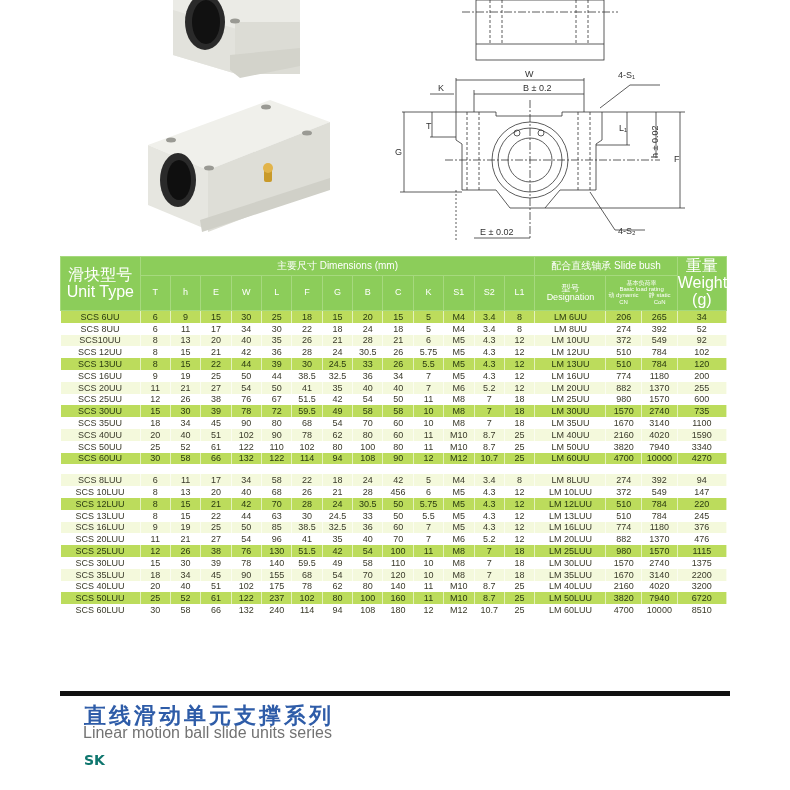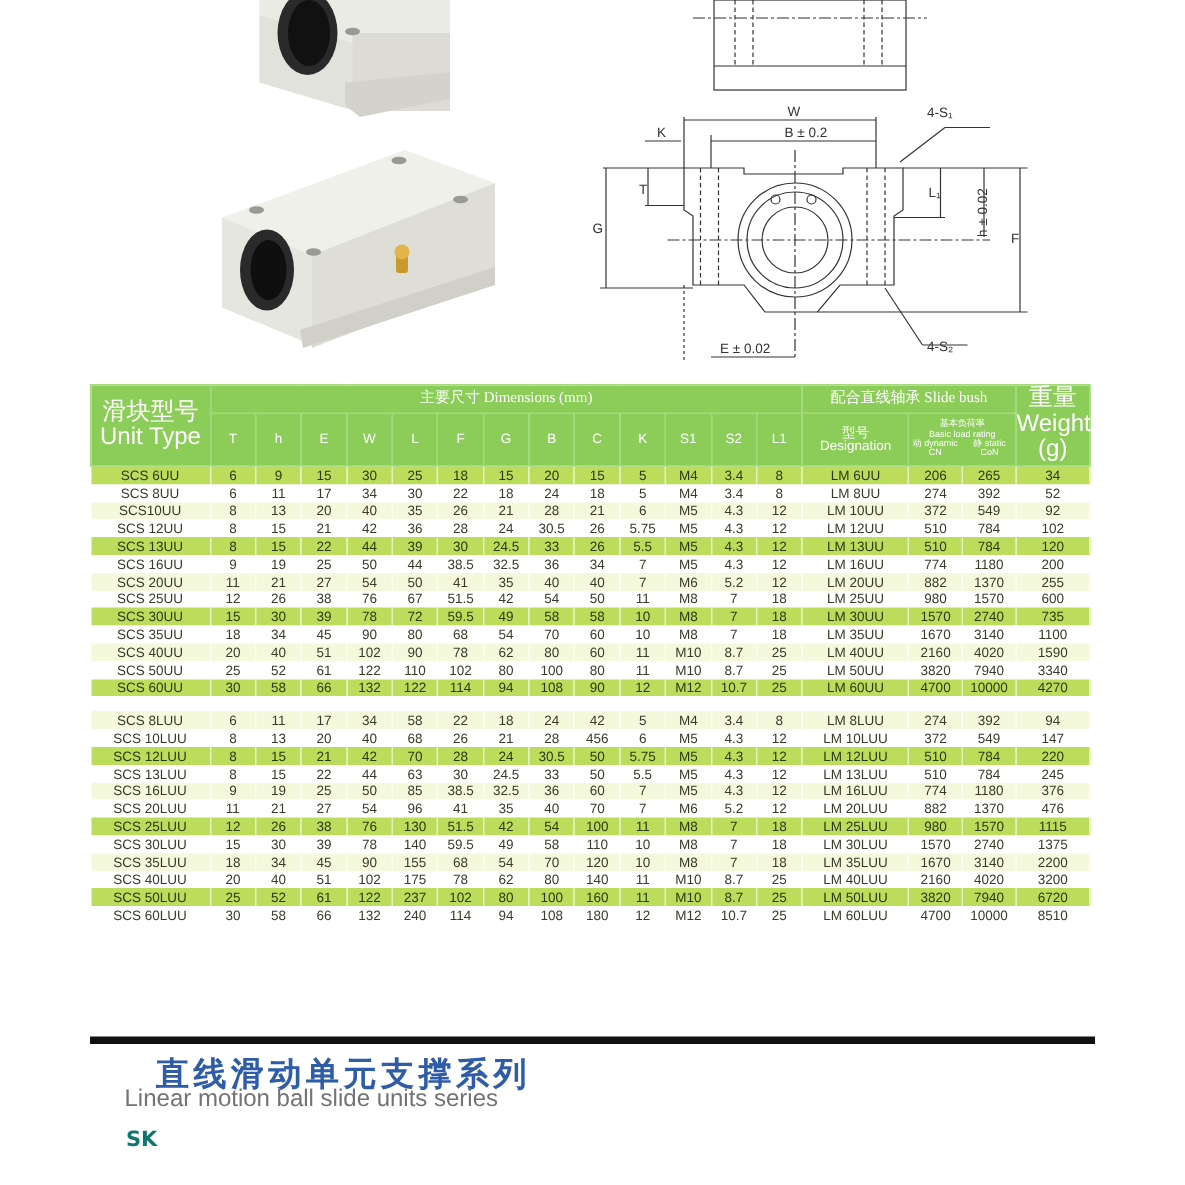--- a/index.html
+++ b/index.html
@@ -3,30 +3,30 @@
 <meta charset="utf-8">
 <style>
   html, body { margin:0; padding:0; background:#ffffff; }
   body { width:790px; height:790px; position:relative; overflow:hidden; font-family:"Liberation Sans", sans-serif; }
   .photos { position:absolute; left:130px; top:0; width:240px; height:250px; }
   .drawing { position:absolute; left:390px; top:0; width:300px; height:250px; }
   .table-wrap { position:absolute; left:60px; top:256px; width:667px; }
   table.spec { border-collapse:collapse; width:667px; table-layout:fixed; font-size:9px; color:#3a3a2a; }
   table.spec th { background:#8ccd5a; color:#ffffff; font-weight:normal; border:1px solid #a6d97e; padding:0; text-align:center; line-height:1.05; }
   table.spec th.big { font-size:16px; }
-  table.spec th.grp { font-size:10px; height:18px;font-family:Liberation Serif, serif; }
+  table.spec th.grp { font-size:10px; height:18px; }
   table.spec th.sub { height:34px; font-size:9px; }
   table.spec th .tiny { font-size:6px; display:block; }
   table.spec td { text-align:center; height:11.8px; padding:0; border-right:1px solid rgba(255,255,255,0.6); white-space:nowrap; }
   tr.r-light td { background:#f4f9dc; }
   tr.r-white td { background:#ffffff; }
   tr.r-hl td { background:#bcdc5c; color:#2a3a10; }
   tr.gap td { height:10px; background:#ffffff; }
   .bar { position:absolute; left:60px; top:691px; width:670px; height:5px; background:#111; }
-  .title-cn { position:absolute; left:84px; top:701px; font-size:22px; font-weight:bold; color:#2e5ca8; letter-spacing:3px; font-family:"DejaVu Sans", sans-serif;margin-left:20px; }
+  .title-cn { position:absolute; left:84px; top:701px; font-size:22px; font-weight:bold; color:#2e5ca8; letter-spacing:3px; font-family:"DejaVu Sans", sans-serif; }
   .title-en { position:absolute; left:83px; top:724px; font-size:16px; color:#737373; font-family:"Liberation Sans", sans-serif; }
   .title-sk { position:absolute; left:84px; top:752px; font-size:14px; font-weight:bold; color:#0f766e; font-family:"DejaVu Sans", sans-serif; }
   svg text { font-family:"Liberation Sans", sans-serif; }
 </style>
 </head>
 <body>
 
 <div class="photos">
   <svg width="240" height="250" viewBox="0 0 240 250">
 

